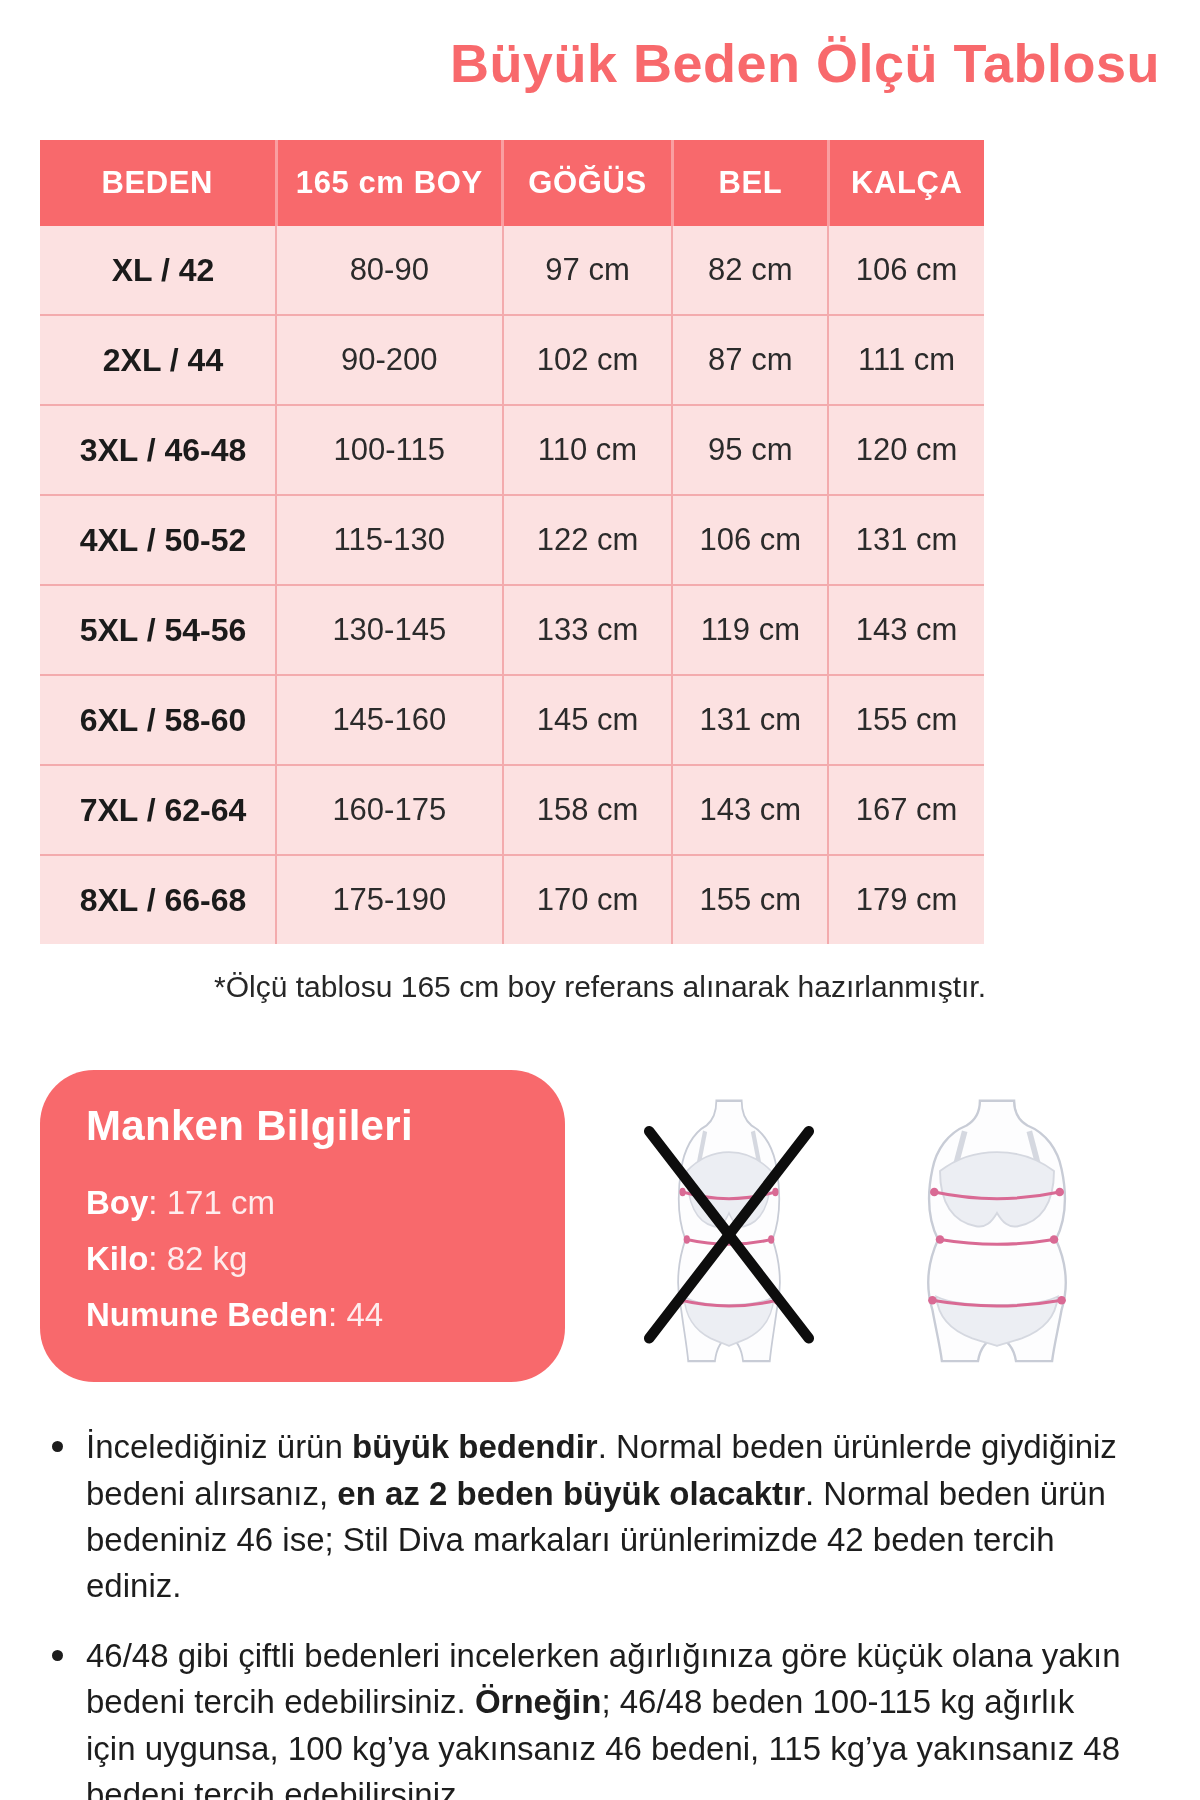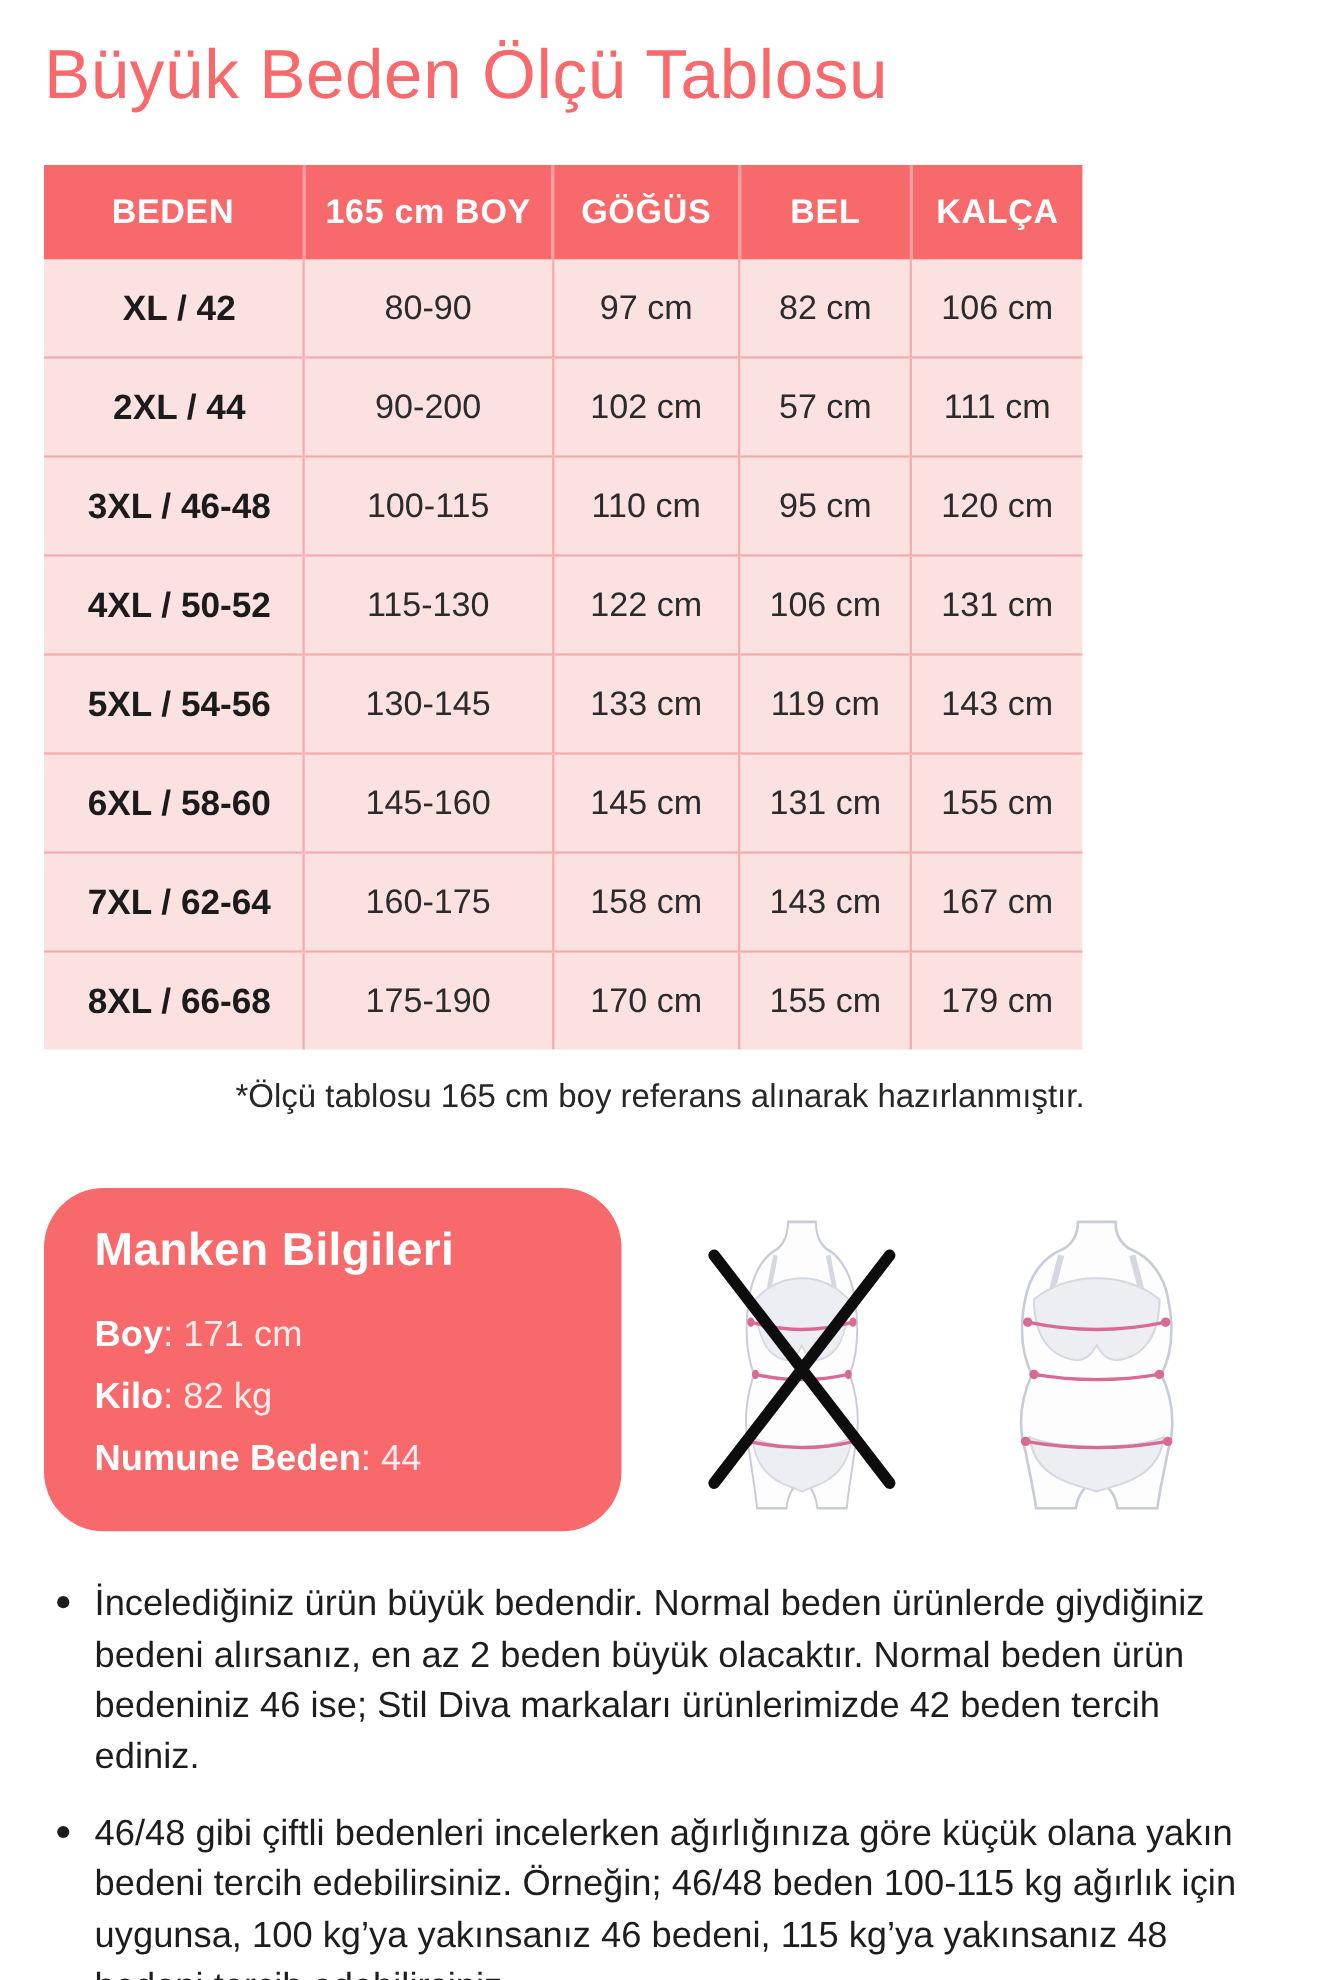--- a/index.html
+++ b/index.html
@@ -9,23 +9,23 @@
     margin:0 auto;
     background:#ffffff;
     box-sizing:border-box;
     padding:26px 40px 0 40px;
     font-family:"Liberation Sans", sans-serif;
     overflow:hidden;
   }
   
   .title{
     margin:6px 0 0 0;
-    text-align:left;
-    font-size:63px;
-    font-weight:400;
+    text-align:right;
+    font-size:54px;
+    font-weight:700;
     letter-spacing:.5px;
     color:var(--accent,#f8696c);
   }
   
   table.size-table{
     width:944px;
     margin-top:46px;
     border-collapse:collapse;
     table-layout:fixed;
   }
@@ -118,21 +118,21 @@
     line-height:1.4;
     color:#1d1d1d;
   }
   .bullet-dot{
     position:absolute;
     left:6px;top:17px;
     width:11px;height:11px;
     border-radius:50%;
     background:#1d1d1d;
   }
-  .notes .b{font-weight:400;}
+  .notes .b{font-weight:700;}
 </style>
 </head>
 <body>
 
 <div class="page">
 
   <h1 class="title">Büyük Beden Ölçü Tablosu</h1>
 
   <table class="size-table">
     <colgroup>
@@ -156,21 +156,21 @@
           <td class="size-col">XL / 42</td>
           <td>80-90</td>
           <td>97 cm</td>
           <td>82 cm</td>
           <td>106 cm</td>
         </tr>
         <tr>
           <td class="size-col">2XL / 44</td>
           <td>90-200</td>
           <td>102 cm</td>
-          <td>57 cm</td>
+          <td>87 cm</td>
           <td>111 cm</td>
         </tr>
         <tr>
           <td class="size-col">3XL / 46-48</td>
           <td>100-115</td>
           <td>110 cm</td>
           <td>95 cm</td>
           <td>120 cm</td>
         </tr>
         <tr>

